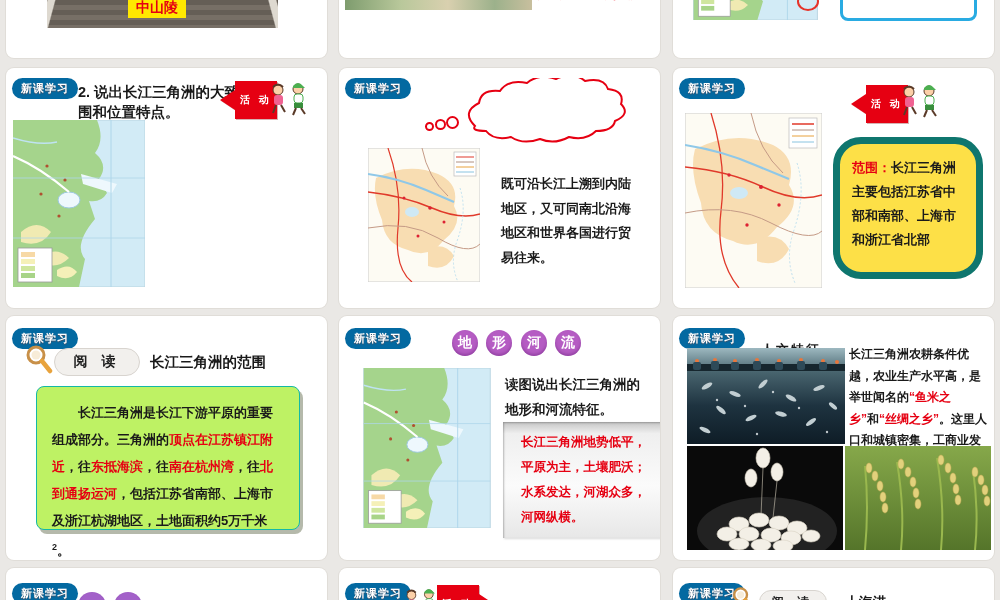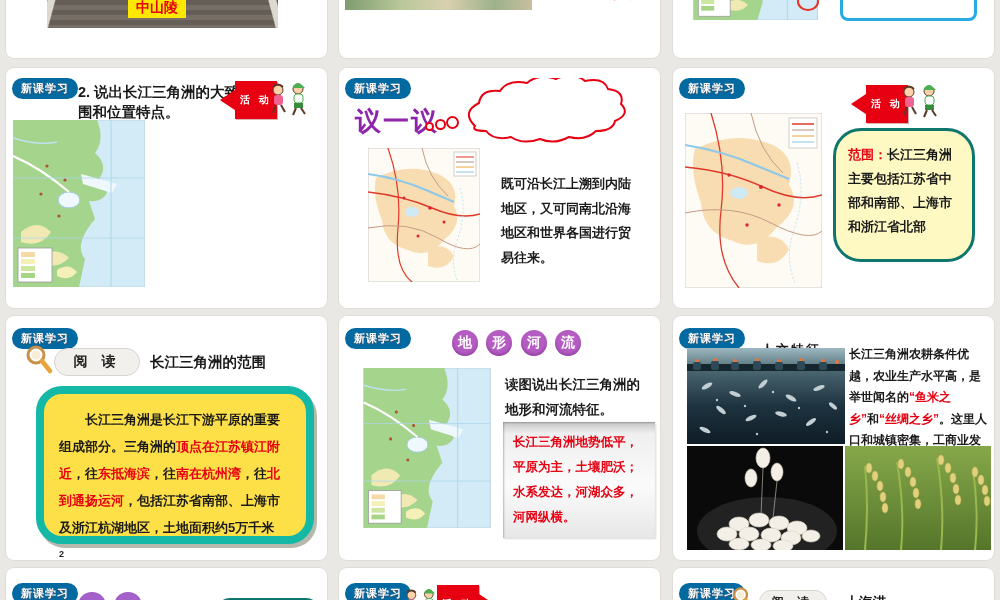--- a/index.html
+++ b/index.html
@@ -16,27 +16,27 @@
      text-shadow:0 1px 1px rgba(150,60,40,.5);white-space:nowrap;}
   .pill{position:absolute;background:#f2f0ed;border:1px solid #d8d4cf;
      border-radius:14px;color:#222;display:flex;align-items:center;
      justify-content:center;letter-spacing:5px;}
   .arrowL,.arrowR{position:absolute;display:flex;align-items:center;height:20px;filter:drop-shadow(1px 1px 0 rgba(120,0,0,.3));}
   .ah-l{width:0;height:0;border-top:10px solid transparent;border-bottom:10px solid transparent;border-right:15px solid #e60012;}
   .ah-r{width:0;height:0;border-top:10px solid transparent;border-bottom:10px solid transparent;border-left:15px solid #e60012;}
   .atail{background:#e60012;color:#fff;font-size:10px;height:14px;line-height:14px;padding:12px 5px;letter-spacing:3px;white-space:nowrap;}
   .red{color:#e60012}.blk{color:#1a1a1a}
   .cloudtxt{position:absolute;text-align:center;color:#111;font-size:13px;line-height:21px;}
-  .bubble{position:absolute;border:3px solid #0f766e;border-radius:28px;background:#fef9c3;}
+  .bubble{position:absolute;border:7px solid #0f766e;border-radius:28px;background:#fde047;margin-top:9px;}
   .chip{position:absolute;width:26px;height:26px;border-radius:50%;background:#b55cc3;
      color:#fff;font-size:14px;display:flex;align-items:center;justify-content:center;
      box-shadow:inset 0 -2px 3px rgba(90,20,110,.35);}
   .dot{position:absolute;border:2px solid #e60012;border-radius:50%;background:#fff;}
   .gradbox{position:absolute;background:linear-gradient(180deg,#c6c6c6 0%,#efefef 10%,#fbfbfb 55%,#e7e7e7 100%);
-     box-shadow:inset 1px 1px 2px rgba(0,0,0,.25),1px 1px 2px rgba(0,0,0,.15);}
+     box-shadow:inset 1px 1px 2px rgba(0,0,0,.25),1px 1px 2px rgba(0,0,0,.15);padding-left:8px;}
   .txt{position:absolute;color:#1a1a1a;}
   p{margin:0}
 </style>
 </head>
 <body>
 
 <div class="page">
 
   <div class="s c1 rT">
     <div class="abs" style="left:41px;top:80px;width:231px;height:128px;
@@ -122,21 +122,20 @@
         <rect x="8" y="132" width="14" height="5" fill="#f7d9a6"></rect>
         <rect x="8" y="139" width="14" height="5" fill="#f5f0b8"></rect>
         <rect x="8" y="146" width="14" height="5" fill="#cfe69e"></rect>
         <rect x="8" y="153" width="14" height="5" fill="#a8d488"></rect>
       </svg>
     </div>
   </div>
 
   <div class="s c2 rA">
     <div class="badge" style="left:6px;top:10px">新课学习</div>
-    <div class="txt" style="left:16px;top:36px;font-size:26px;color:#8e24aa;letter-spacing:2px;">议一议</div>
     <div class="dot" style="left:86px;top:54px;width:5px;height:5px;"></div>
     <div class="dot" style="left:96px;top:51px;width:7px;height:7px;"></div>
     <div class="dot" style="left:107px;top:48px;width:9px;height:9px;"></div>
     <svg class="abs" style="left:114px;top:10px" width="196" height="78" viewBox="0 0 196 78">
       <path d="M22,48 q-14,-14 4,-23 q2,-14 21,-12 q8,-12 27,-8 q12,-10 29,-4 q17,-8 29,2 q19,-4 23,8 q17,2 13,15 q10,10 -6,17 q-2,10 -19,10 q-10,10 -27,6 q-15,8 -29,2 q-17,6 -29,-2 q-17,4 -25,-6 q-15,0 -11,-5 z" fill="#fff" stroke="#e60012" stroke-width="2"></path>
     </svg>
     <div class="abs" style="left:29px;top:80px">
       <svg width="112" height="134" viewBox="0 0 112 134">
         <rect width="112" height="134" fill="#fdfbf3" stroke="#ccc"></rect>
         <path d="M8,30 Q40,14 70,26 Q92,36 86,58 Q96,76 76,92 Q60,112 40,102 Q16,96 14,72 Q4,48 8,30 Z" fill="#f8ddb2"></path>
@@ -213,22 +212,22 @@
 
   <div class="s c1 rB">
     <div class="badge" style="left:6px;top:12px">新课学习</div>
     <svg class="abs" style="left:18px;top:28px" width="30" height="30" viewBox="0 0 30 30">
       <circle cx="12" cy="11" r="8" fill="#fff" stroke="#c89048" stroke-width="3"></circle>
       <circle cx="12" cy="11" r="4.5" fill="#f7ecd8"></circle>
       <line x1="18" y1="17" x2="26" y2="27" stroke="#e8a33d" stroke-width="4.5" stroke-linecap="round"></line>
     </svg>
     <div class="pill" style="left:48px;top:32px;width:84px;height:26px;font-size:14px;">阅 读</div>
     <div class="txt" style="left:144px;top:37px;font-size:14.5px;">长江三角洲的范围</div>
-    <div class="abs" style="left:30px;top:70px;width:262px;height:142px;border:8px solid #14b8a6;border-radius:26px;
-                background:#fde047;box-shadow:3px 4px 0 rgba(70,80,45,.4);">
+    <div class="abs" style="left:30px;top:70px;width:262px;height:142px;border:1px solid #14b8a6;border-radius:8px;
+                background:#bef264;box-shadow:3px 4px 0 rgba(70,80,45,.4);">
       <p style="padding:12px 15px;font-size:13px;line-height:27px;text-indent:2em;">
         <span class="blk">长江三角洲是长江下游平原的重要组成部分。三角洲的</span><span class="red">顶点在江苏镇江附近</span><span class="blk">，往</span><span class="red">东抵海滨</span><span class="blk">，往</span><span class="red">南在杭州湾</span><span class="blk">，往</span><span class="red">北到通扬运河</span><span class="blk">，包括江苏省南部、上海市及浙江杭湖地区，土地面积约5万千米</span><sup class="blk" style="font-size:9px">2</sup><span class="blk">。</span>
       </p>
     </div>
   </div>
 
   <div class="s c2 rB">
     <div class="badge" style="left:6px;top:12px">新课学习</div>
     <div class="chip" style="left:113px;top:14px">地</div>
     <div class="chip" style="left:147px;top:14px">形</div>

